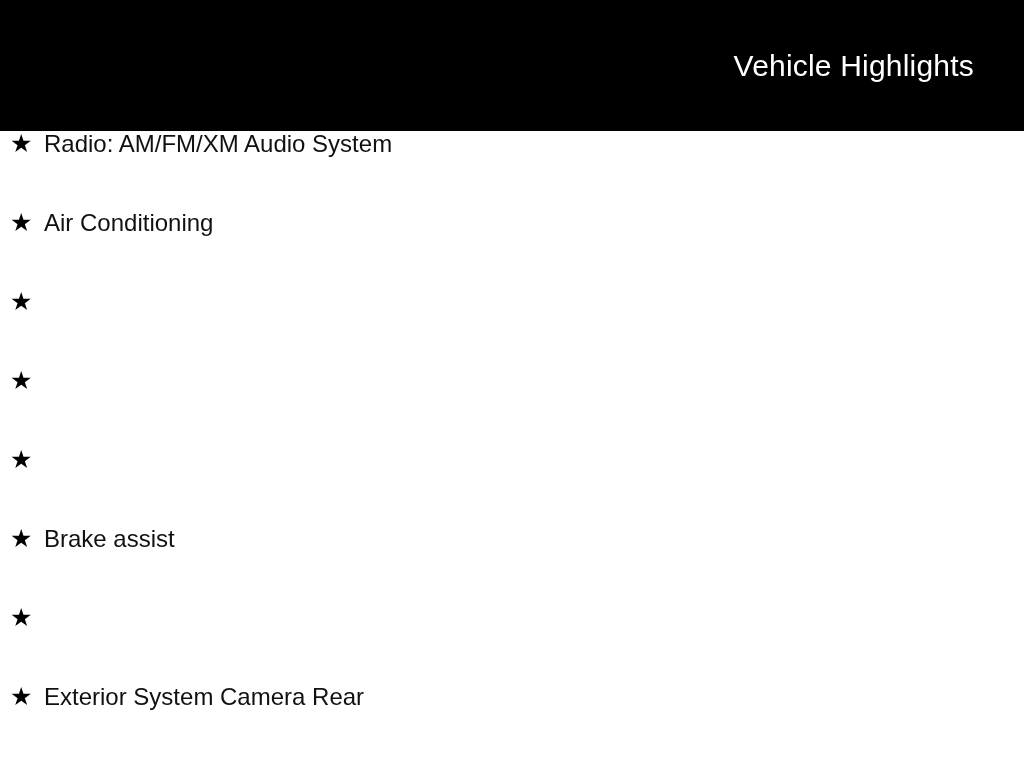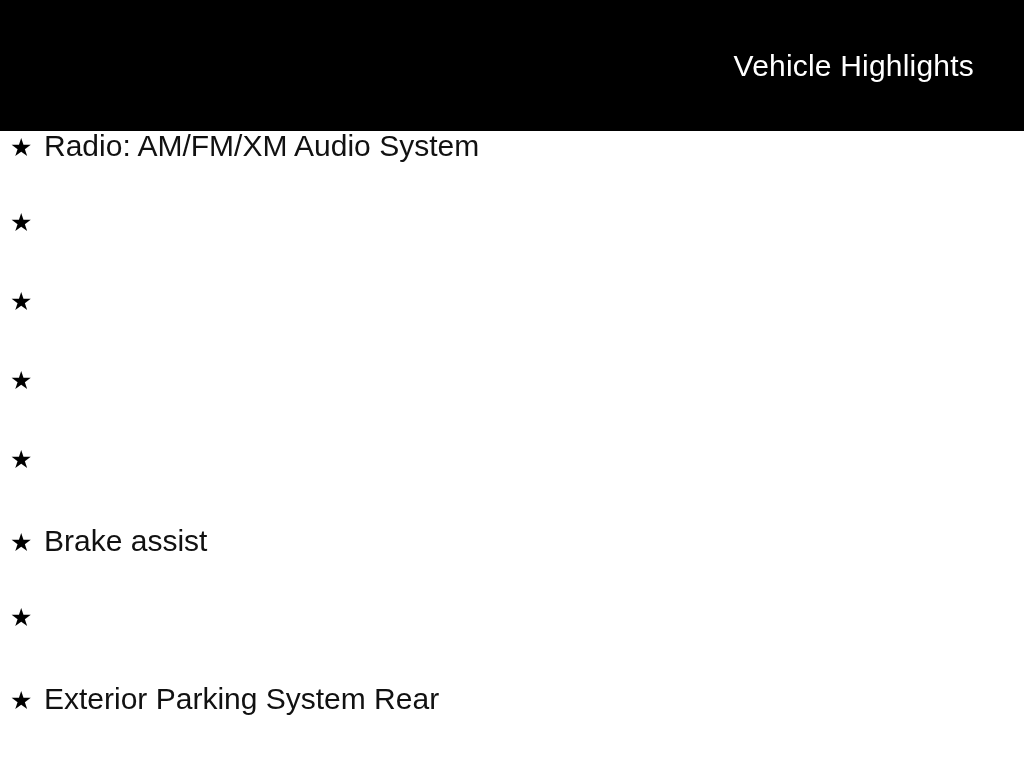--- a/index.html
+++ b/index.html
@@ -56,21 +56,21 @@
   }
   .star-icon {
     flex: 0 0 auto;
     width: 34px;
     font-size: 25px;
     line-height: 1;
     color: #000000;
     text-align: left;
   }
   .highlight-label {
-    font-size: 30px;
+    font-size: 24px;
     color: #111111;
     line-height: 1;
     white-space: nowrap;
   }
 </style>
 </head>
 <body>
 
 <div class="page">
 
@@ -80,20 +80,21 @@
 
   <ul class="highlights-list">
 
     <li class="highlight-item">
       <span class="star-icon">★</span>
       <span class="highlight-label">Radio: AM/FM/XM Audio System</span>
     </li>
 
     <li class="highlight-item">
       <span class="star-icon">★</span>
+      <span class="highlight-label">Air Conditioning</span>
     </li>
 
     <li class="highlight-item">
       <span class="star-icon">★</span>
     </li>
 
     <li class="highlight-item">
       <span class="star-icon">★</span>
     </li>
 
@@ -105,18 +106,18 @@
       <span class="star-icon">★</span>
       <span class="highlight-label">Brake assist</span>
     </li>
 
     <li class="highlight-item">
       <span class="star-icon">★</span>
     </li>
 
     <li class="highlight-item">
       <span class="star-icon">★</span>
-      <span class="highlight-label">Exterior Parking System Rear</span>
+      <span class="highlight-label">Exterior System Camera Rear</span>
     </li>
 
   </ul>
 
 </div>
 
 </body></html>

